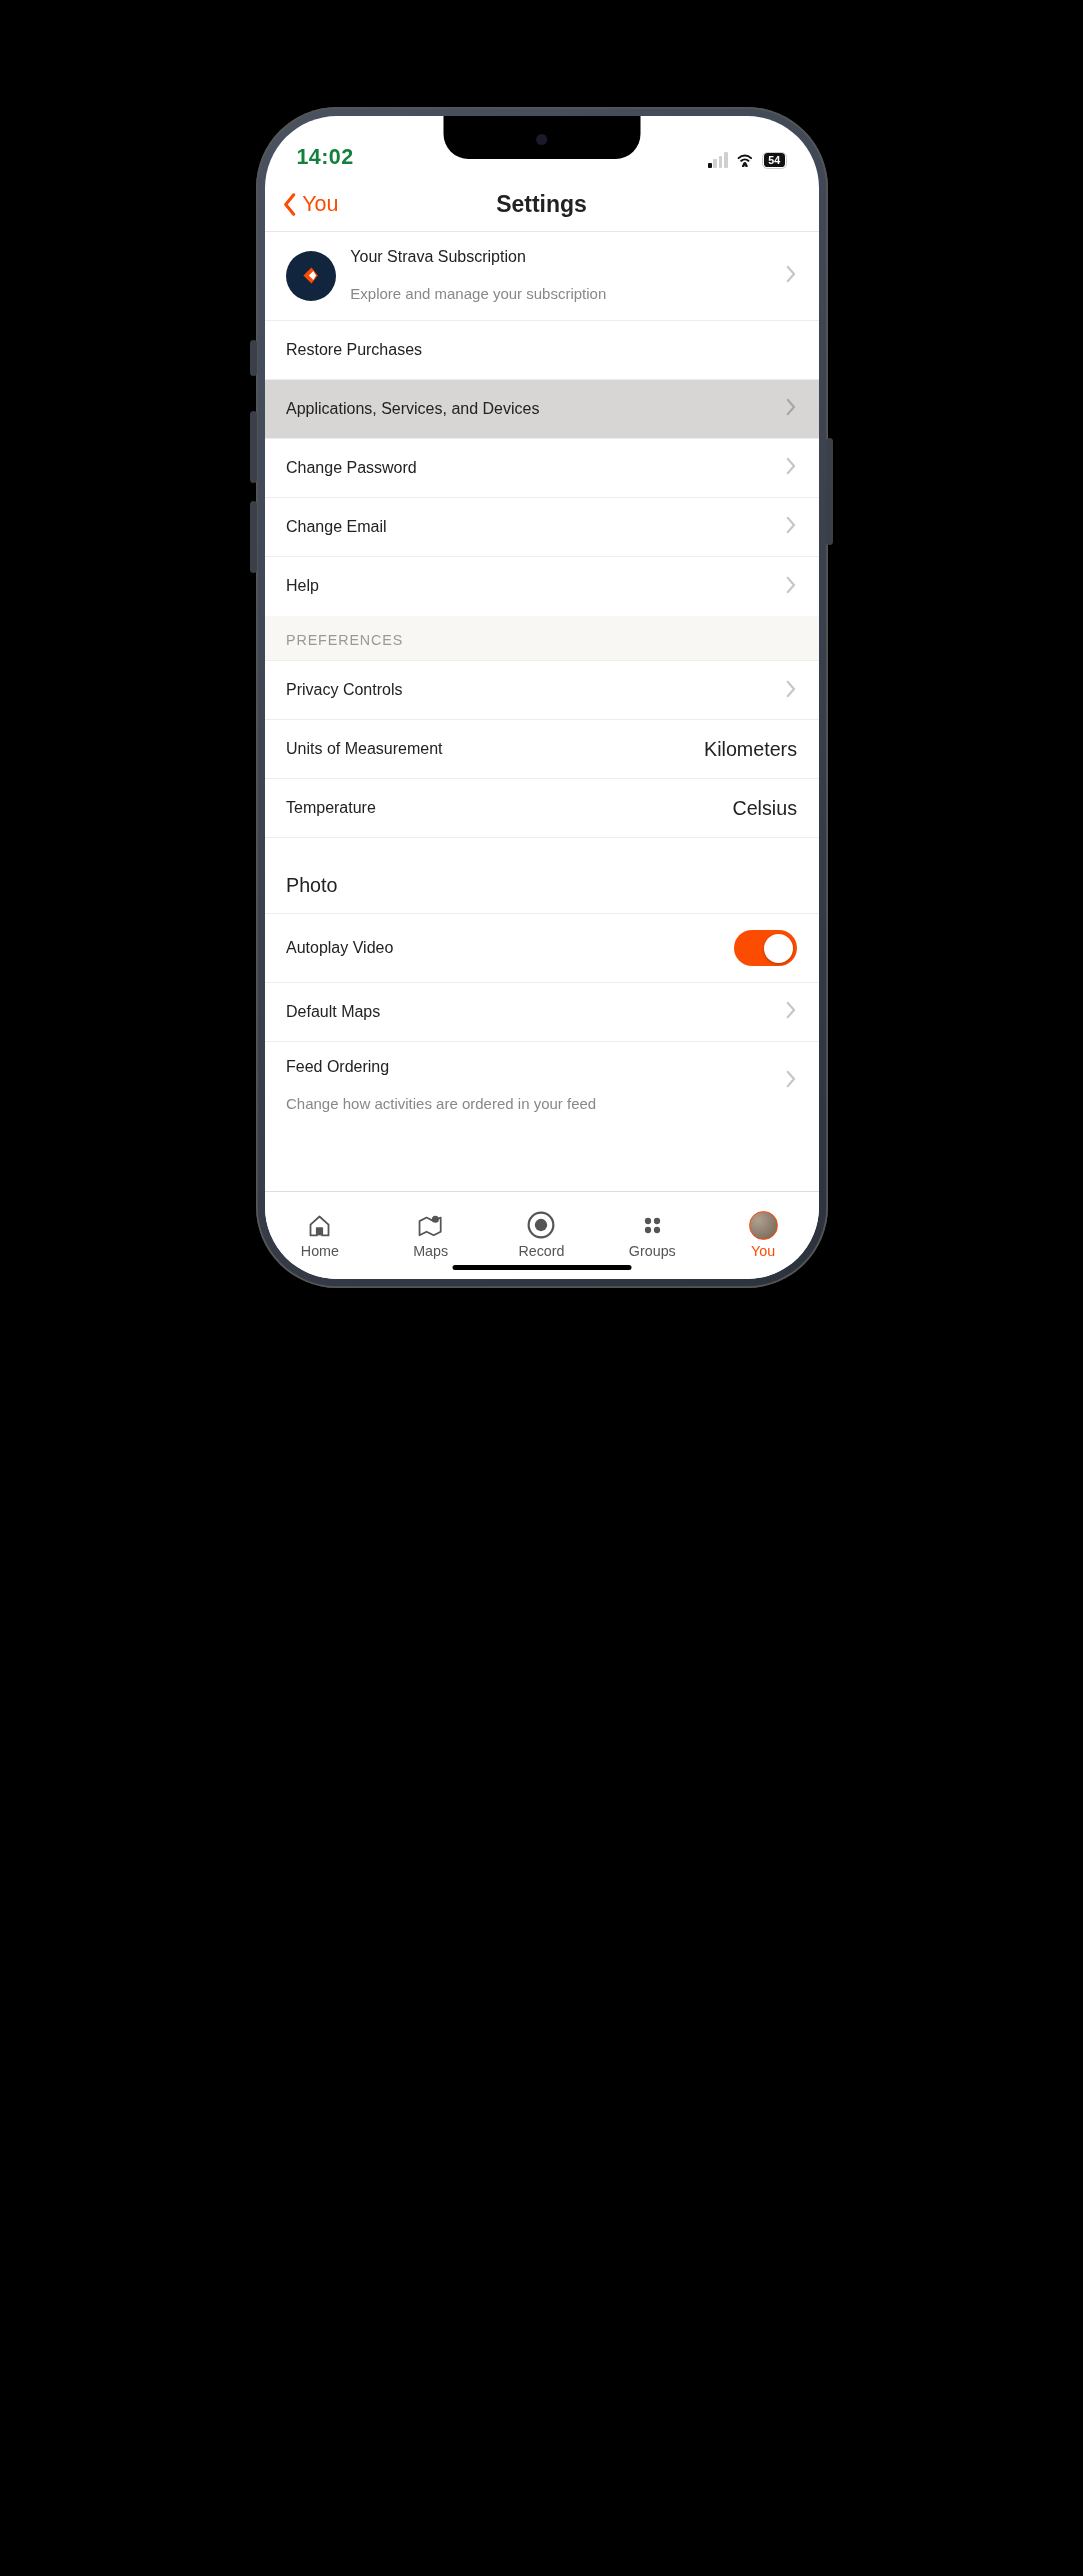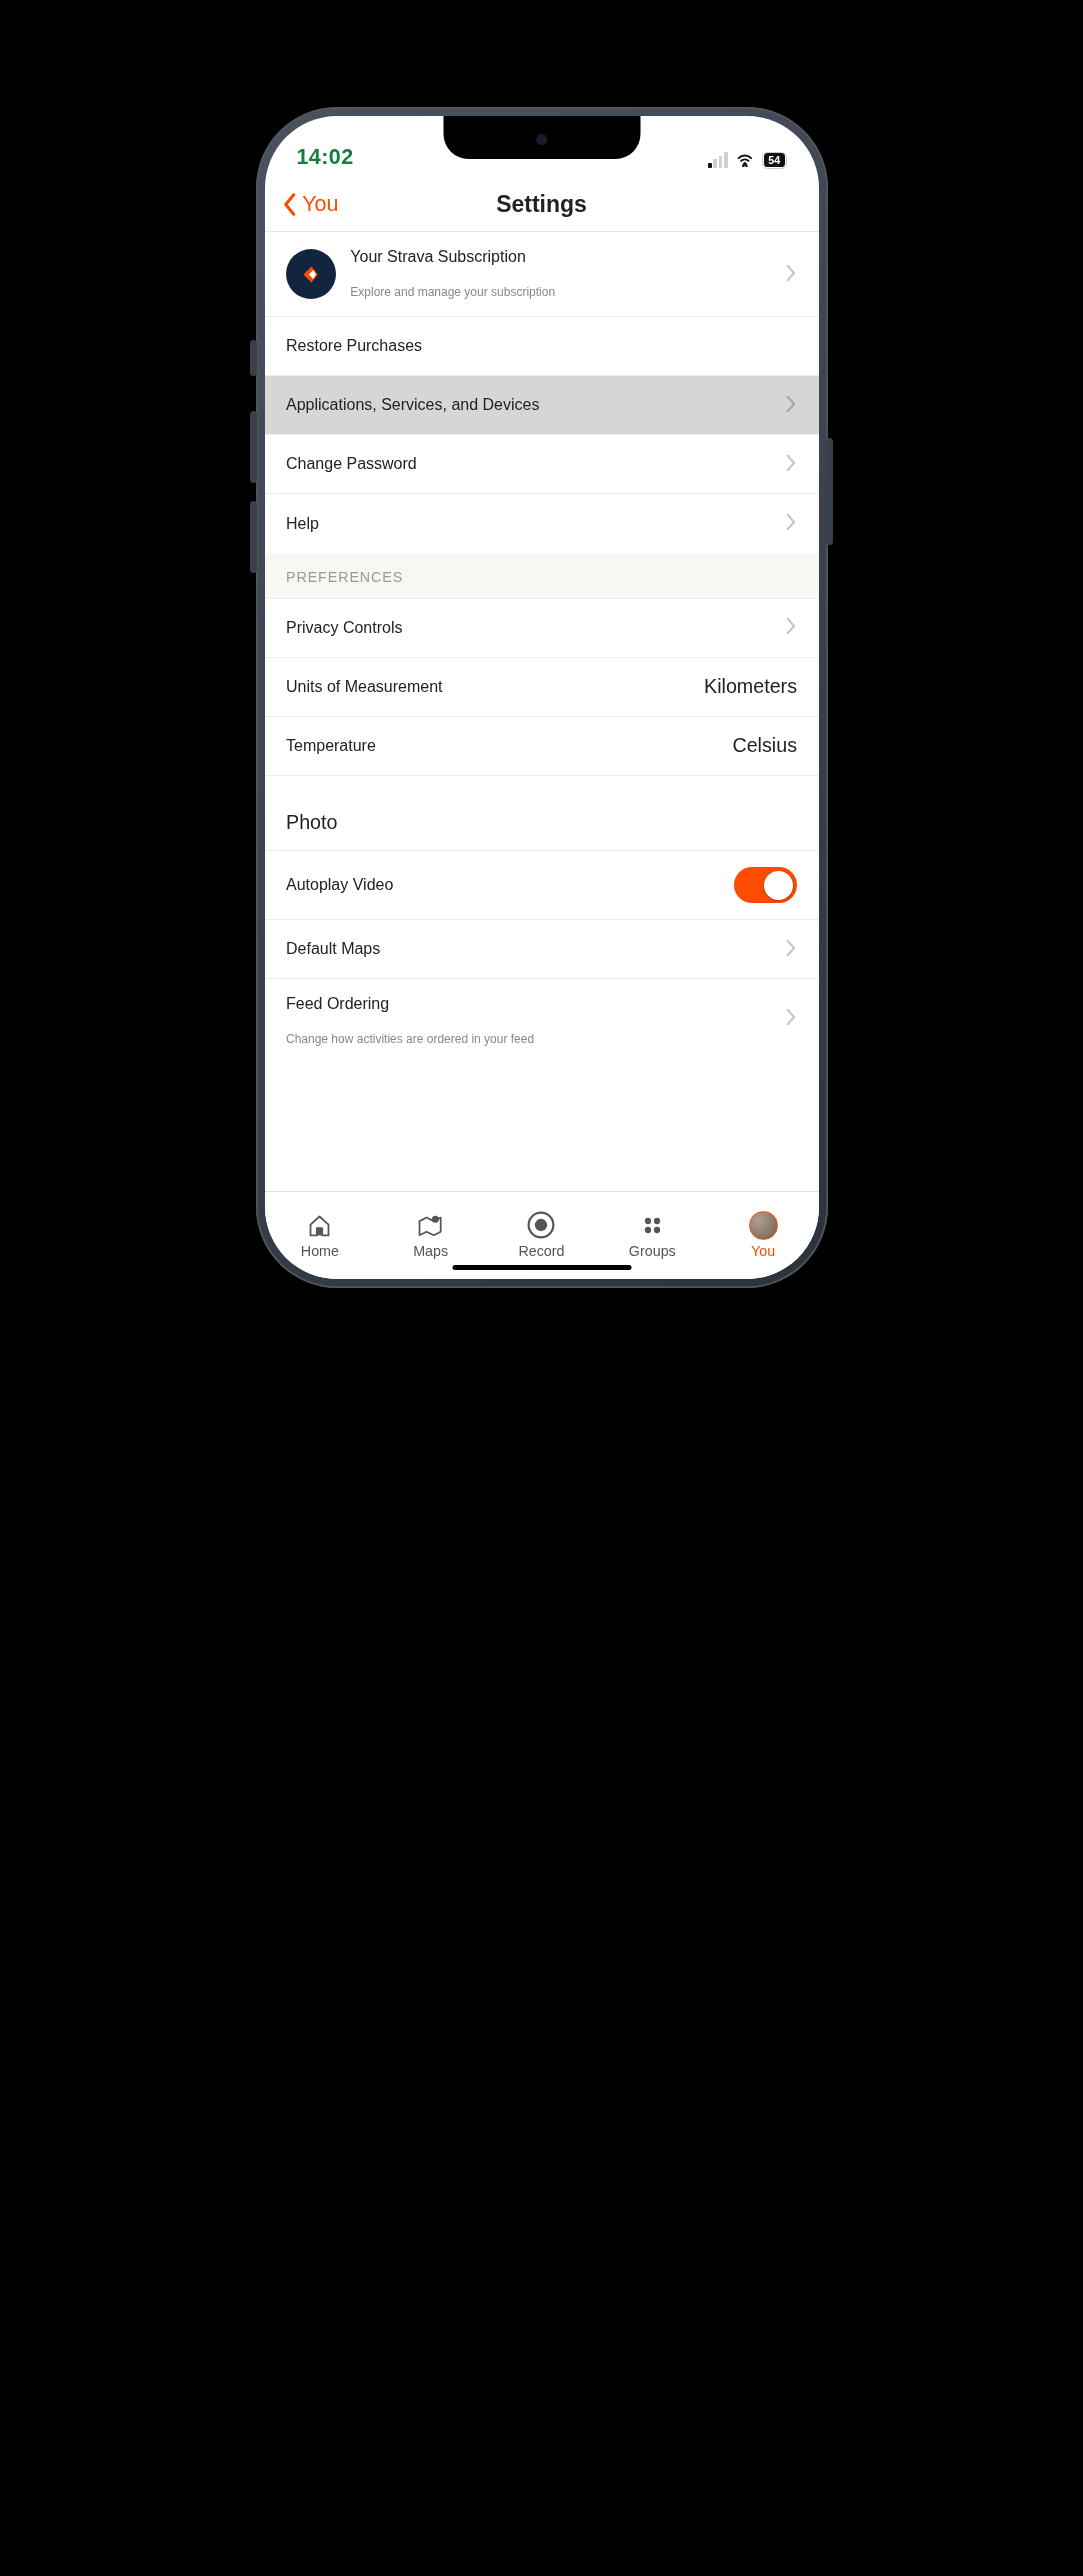--- a/index.html
+++ b/index.html
@@ -125,21 +125,21 @@
     padding: 16px 21.5px;
     border-bottom: 0.9px solid #ededed;
     min-height: 59px;
     gap: 14.3px;
     background: #fff;
   }
   .row.no-sep { border-bottom: none; }
   .row.highlight { background: #d8d6d4; }
   .row-text { flex: 1; }
   .row-title { font-size: 16px; color: #222; }
-  .row-sub { font-size: 12px; color: #888; margin-top: 19px; line-height: 1.25; }
+  .row-sub { font-size: 15px; color: #888; margin-top: 19px; line-height: 1.25; }
   .row-value { font-size: 19.7px; color: #222; }
   .chev { color: #c6c6c6; flex-shrink: 0; }
   .sub-icon {
     width: 50px; height: 50px; border-radius: 50%;
     background: #11253f;
     display: flex; align-items: center; justify-content: center;
     flex-shrink: 0;
   }
   .section-header {
     background: #f8f7f3;
@@ -280,20 +280,30 @@
         <div class="row-text">
             <div class="row-title">Change Password</div>
           </div>
         <span class="chev">
           <svg width="10.7" height="18" viewBox="0 0 12 20">
               <path d="M2 2 L9 10 L2 18" fill="none" stroke="#c6c6c6" stroke-width="2.5" stroke-linecap="round" stroke-linejoin="round"></path>
             </svg>
         </span>
       </div>
 
+      <div class="row">
+        <div class="row-text">
+            <div class="row-title">Change Email</div>
+          </div>
+        <span class="chev">
+          <svg width="10.7" height="18" viewBox="0 0 12 20">
+              <path d="M2 2 L9 10 L2 18" fill="none" stroke="#c6c6c6" stroke-width="2.5" stroke-linecap="round" stroke-linejoin="round"></path>
+            </svg>
+        </span>
+      </div>
 
       <div class="row no-sep">
         <div class="row-text">
             <div class="row-title">Help</div>
           </div>
         <span class="chev">
           <svg width="10.7" height="18" viewBox="0 0 12 20">
               <path d="M2 2 L9 10 L2 18" fill="none" stroke="#c6c6c6" stroke-width="2.5" stroke-linecap="round" stroke-linejoin="round"></path>
             </svg>
         </span>

